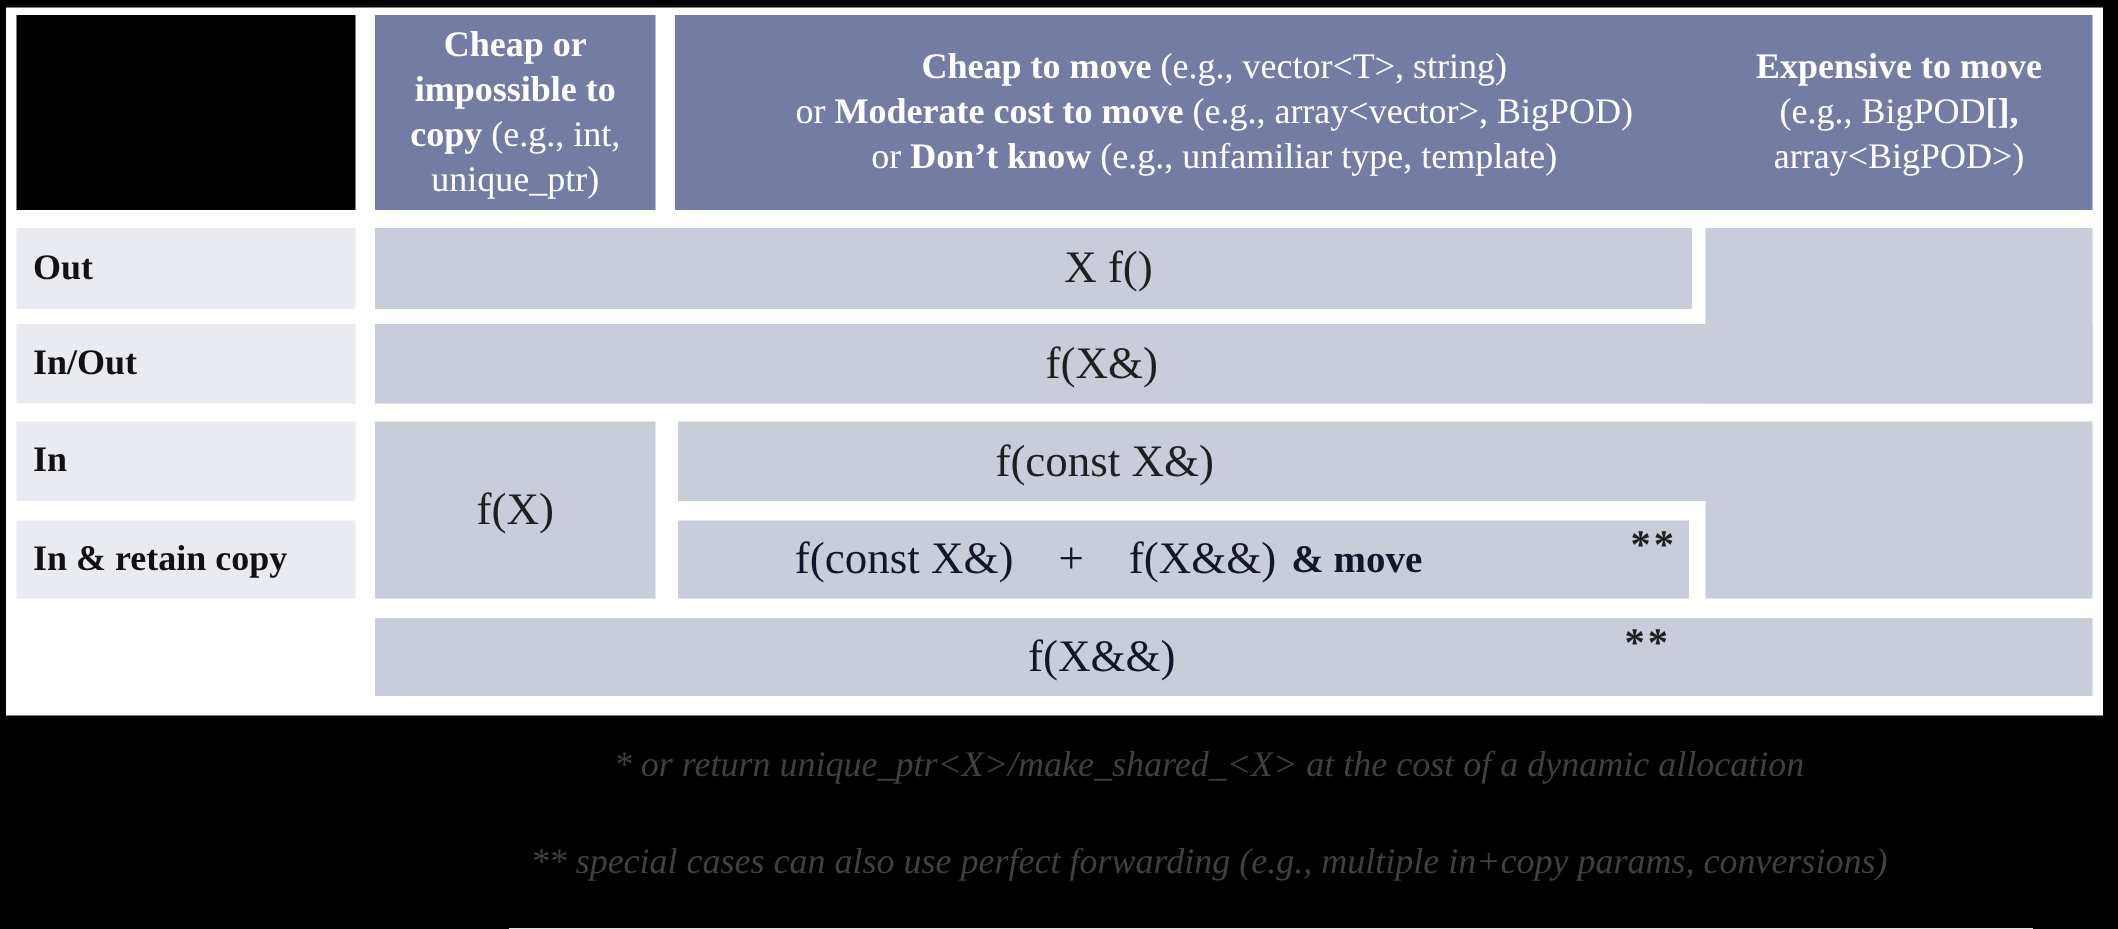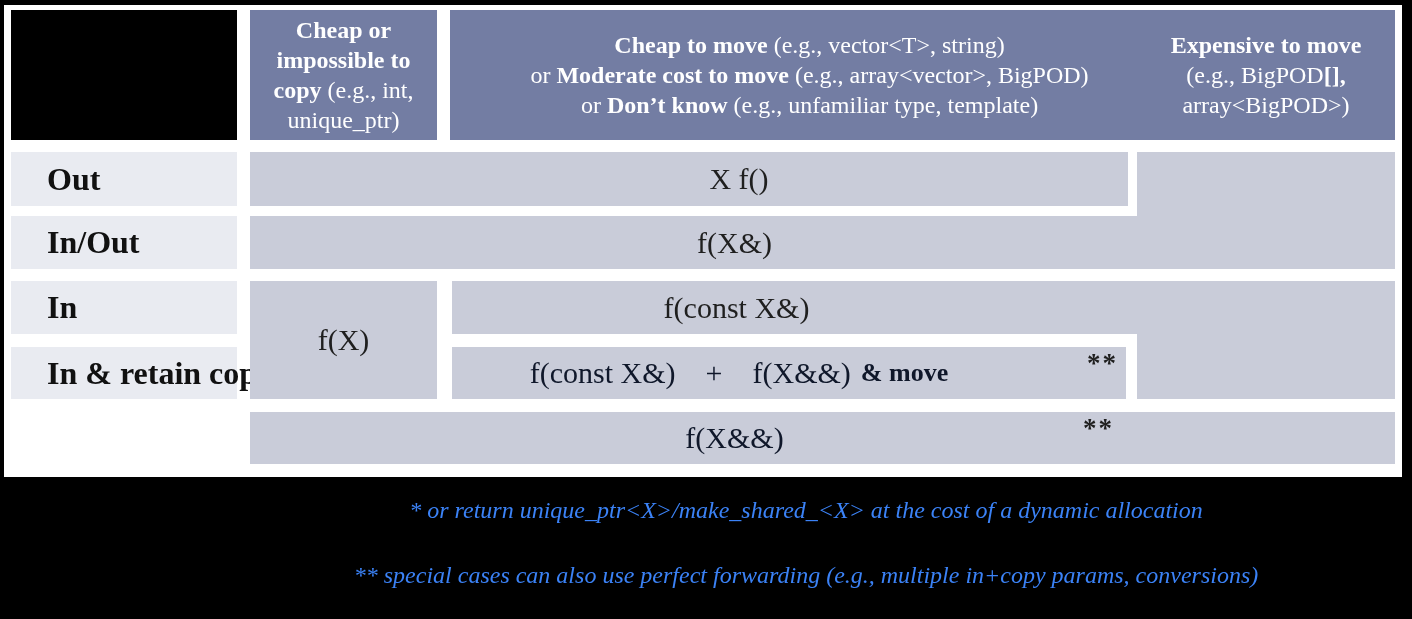--- a/index.html
+++ b/index.html
@@ -19,22 +19,22 @@
     display:flex;flex-direction:column;justify-content:center;align-items:center;
     text-align:center;font-size:24px;line-height:30px;
   }
   .hdr .b{font-weight:bold;}
   .hdr1{left:250px;width:187px;padding:0 6px;box-sizing:border-box;}
   .hdr2{left:450px;width:679px;padding-left:20px;}
   .hdr3{left:1137px;width:258px;}
 
   .rowlabel{
     position:absolute;left:11px;width:226px;background:#e9ebf1;color:#111111;
-    display:flex;align-items:center;font-size:32px;font-weight:bold;
-    padding-left:36px;box-sizing:border-box;white-space:nowrap;text-align:center;
+    display:flex;align-items:center;font-size:24px;font-weight:bold;
+    padding-left:11px;box-sizing:border-box;white-space:nowrap;text-align:center;
   }
   .rl-out{top:152px;height:54px;}
   .rl-inout{top:216px;height:53px;}
   .rl-in{top:281px;height:53px;}
   .rl-retain{top:347px;height:52px;}
   .rl-movefrom{top:412px;height:52px;color:#129312;}
 
   .cell{
     position:absolute;background:#c9ccd9;color:#1f1f1f;
     display:flex;align-items:center;justify-content:center;
@@ -54,21 +54,21 @@
   .suffix{font-size:26px;font-weight:bold;margin-left:10px;}
   .note{
     position:absolute;top:1px;font-size:27px;font-weight:bold;color:#1f1f1f;
     letter-spacing:2px;line-height:30px;
   }
   .note-retain{right:8px;}
   .note-movefrom{left:833px;}
 
   .footnote{
     position:absolute;left:0;width:1412px;padding-left:200px;box-sizing:border-box;
-    text-align:center;font-style:italic;font-size:24px;color:#3b82f6;
+    text-align:center;font-style:italic;font-size:24px;color:#404040;
   }
   .fn1{top:497px;}
   .fn2{top:562px;}
 </style>
 </head>
 <body>
 
 <div class="slide">
 
   <div class="bar top"></div>

